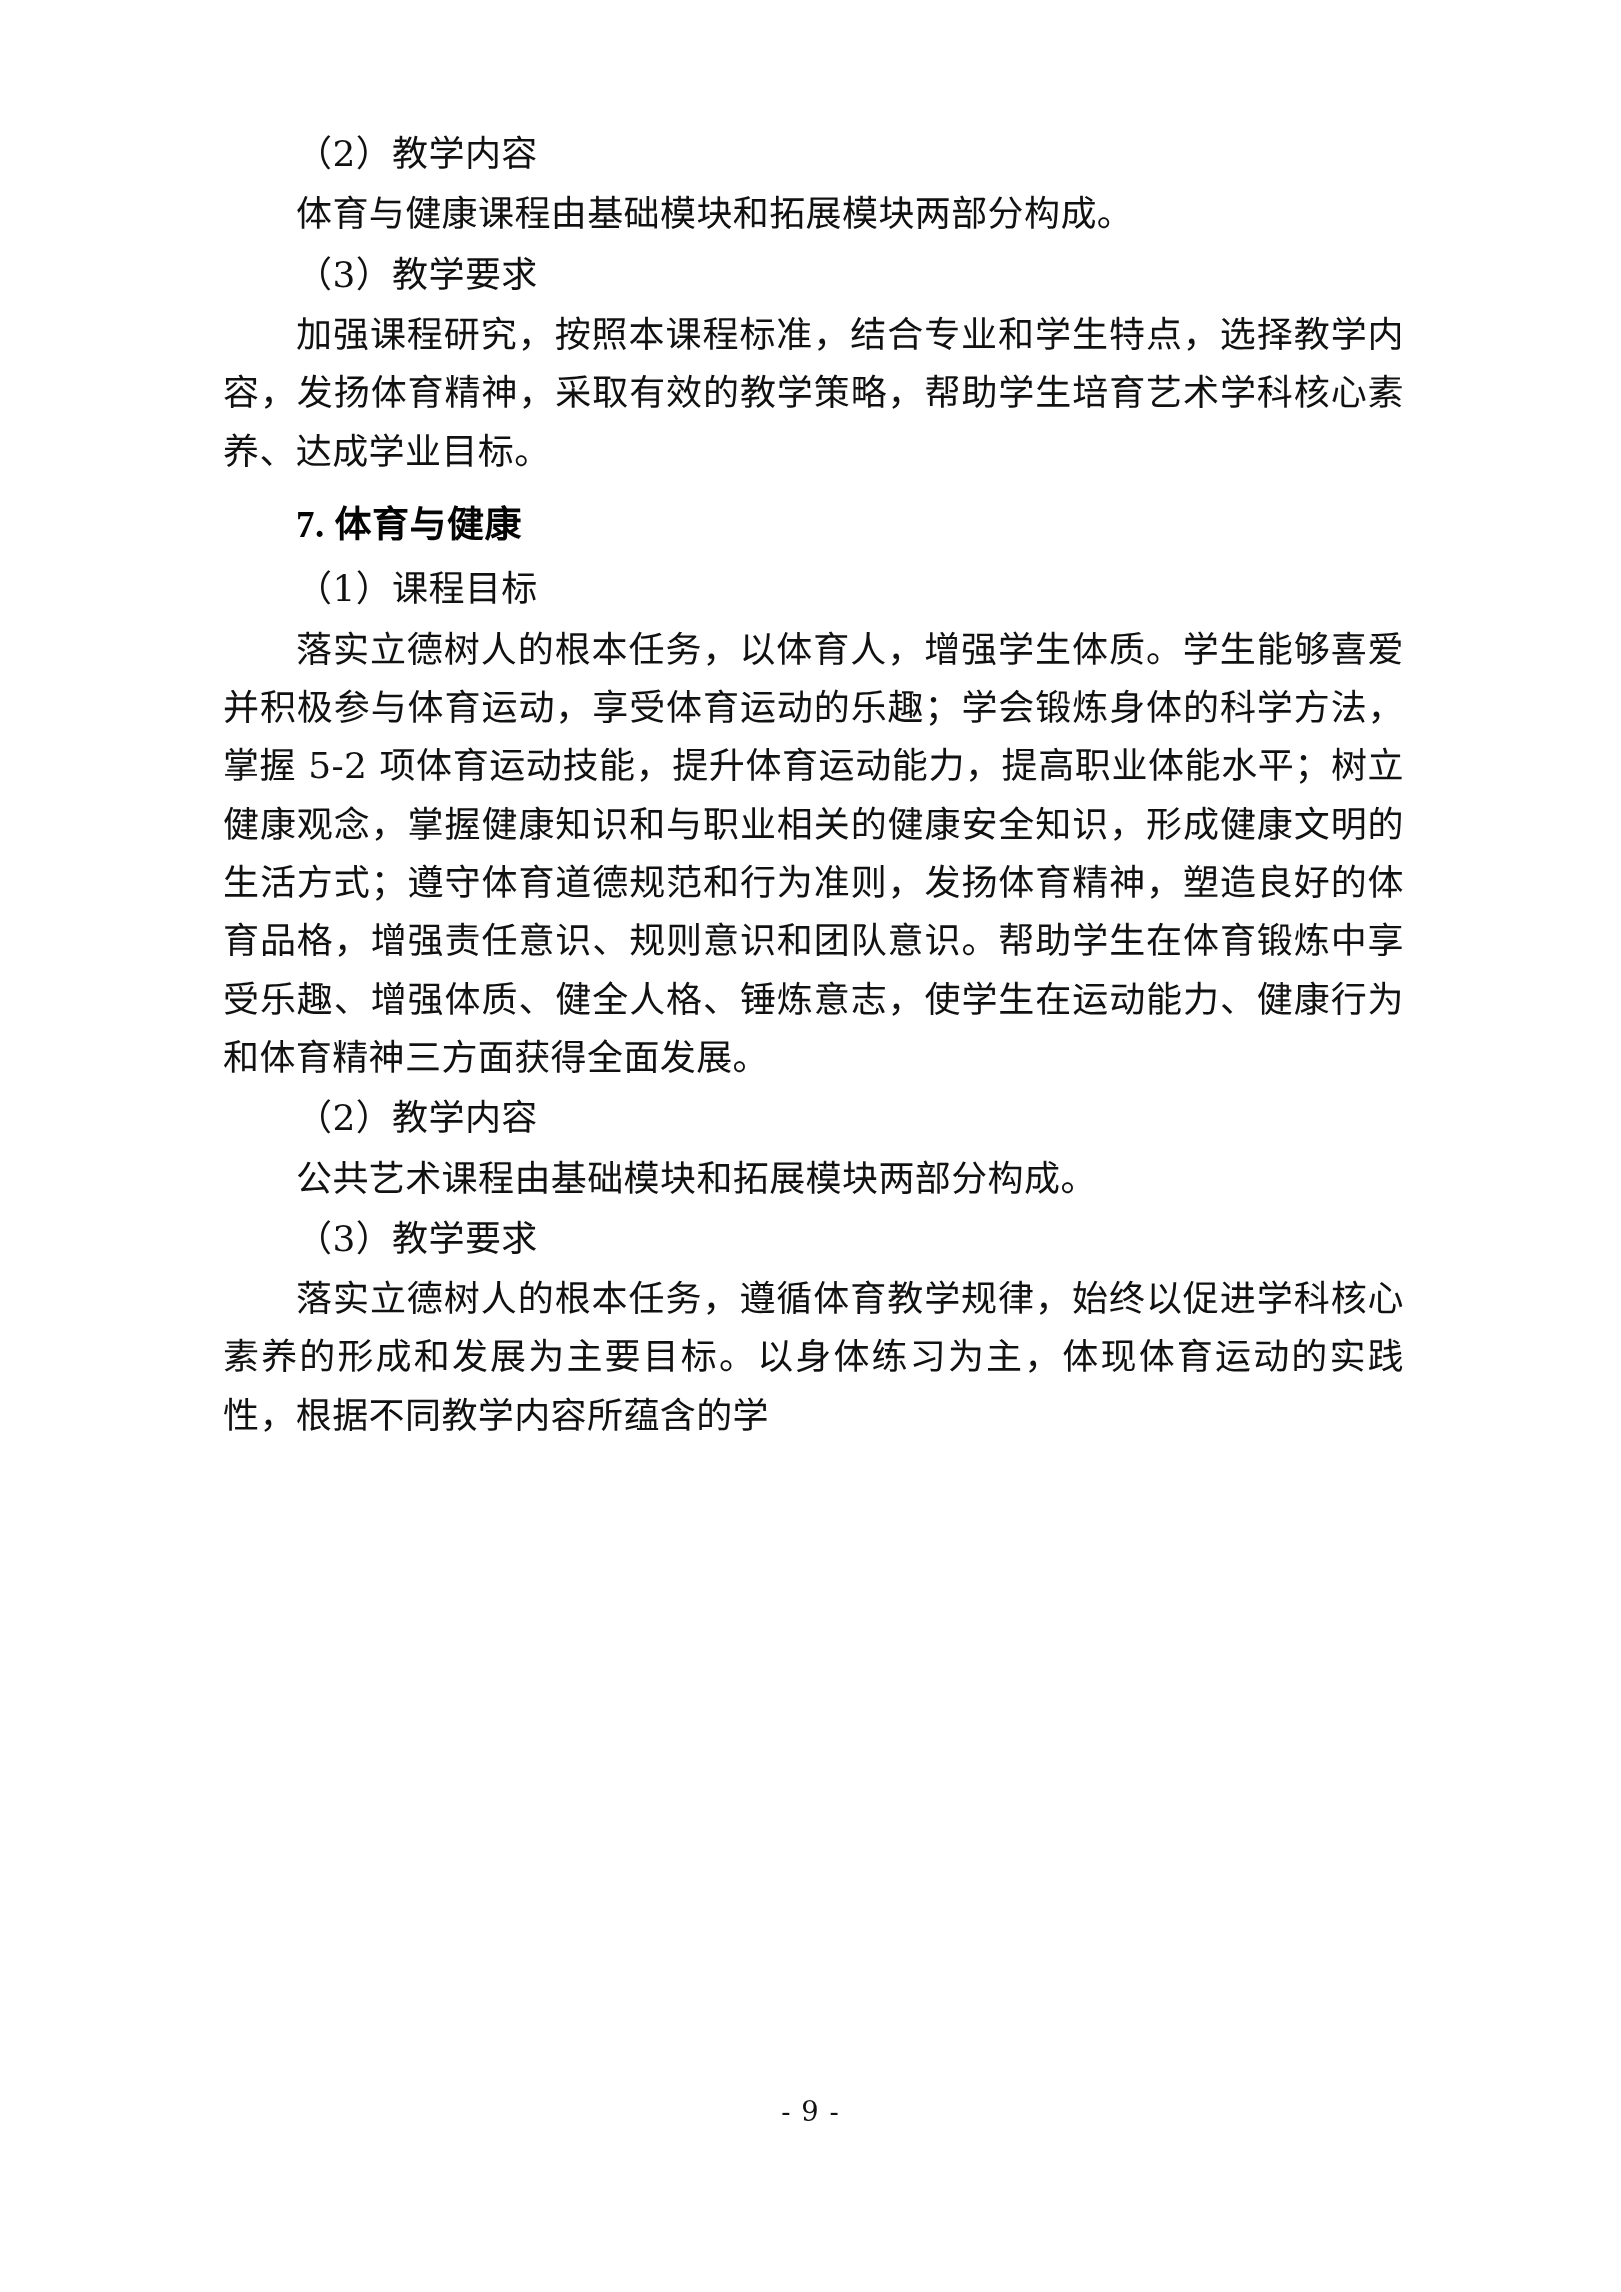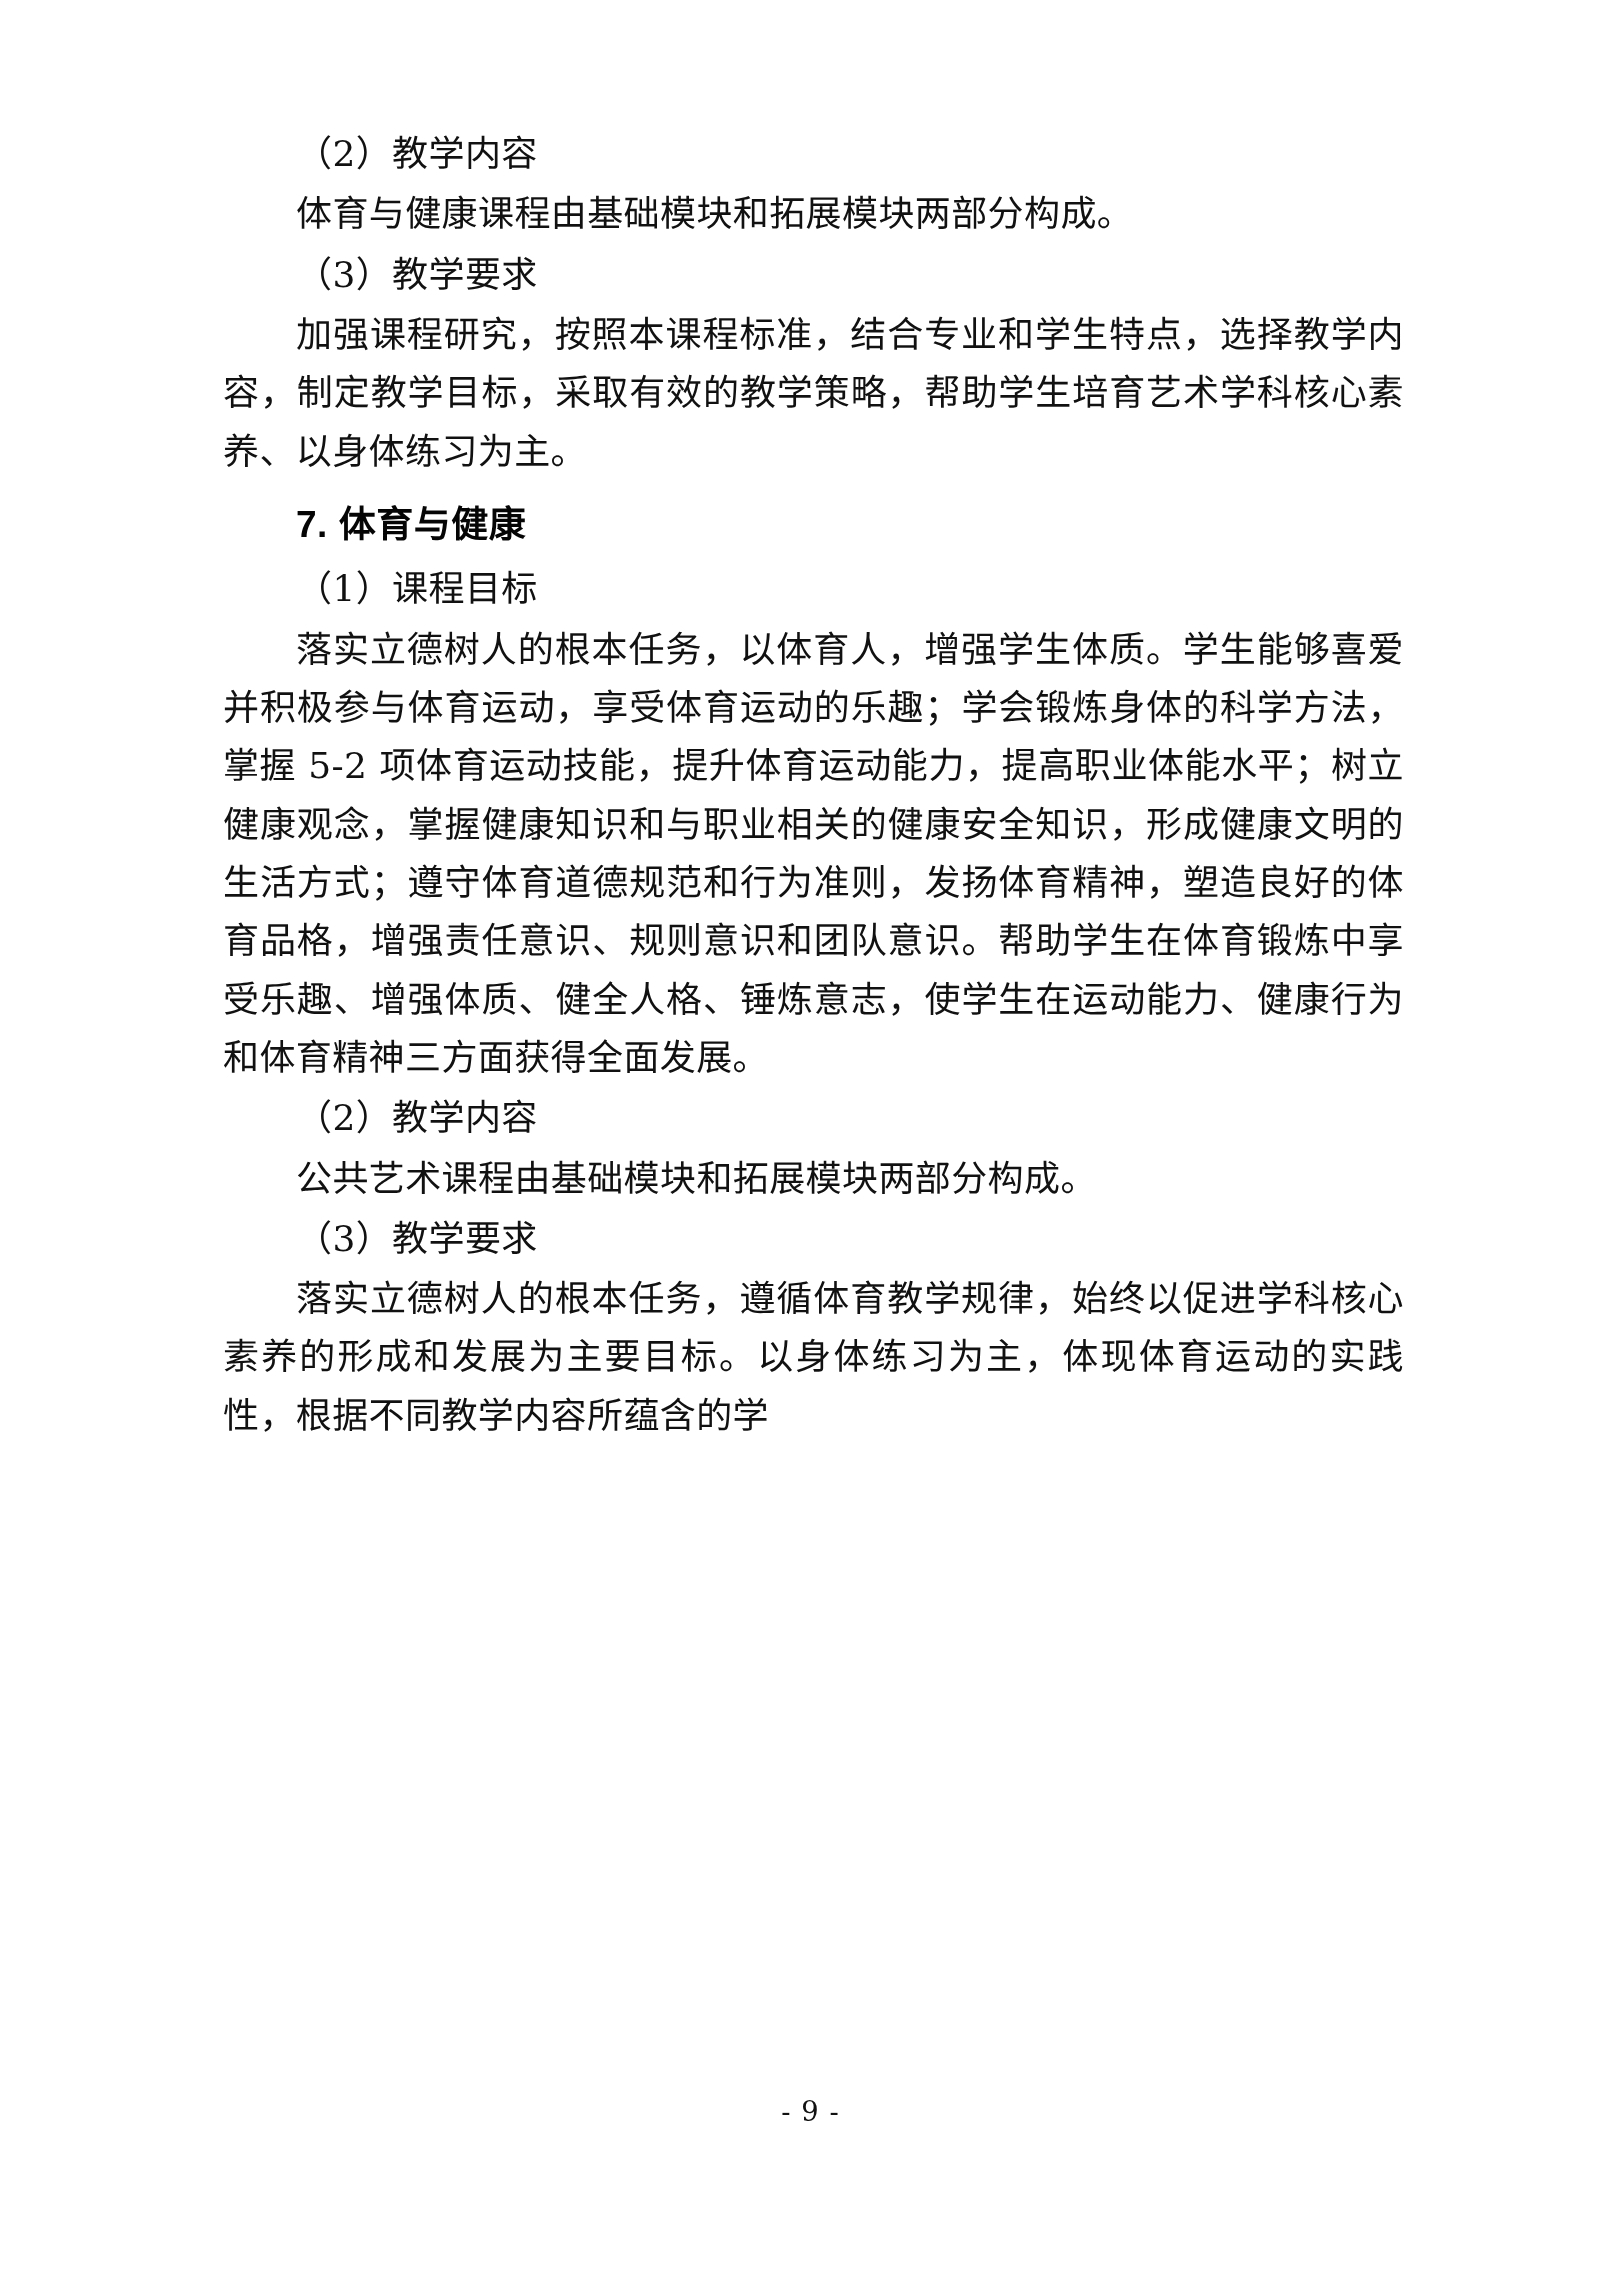--- a/index.html
+++ b/index.html
@@ -30,21 +30,21 @@
     color: #111111;
     text-align: justify;
     text-justify: inter-ideograph;
     margin: 0 0 2px 0;
     letter-spacing: 0.4px;
   }
   .indent {
     text-indent: 73px;
   }
   .heading {
-    font-family: Liberation Sans, sans-serif;
+    font-family: Liberation Serif, serif;
     font-size: 37px;
     font-weight: bold;
     line-height: 1.62;
     color: #050505;
     margin: 13.7px 0 5.9px 0;
     text-indent: 73px;
     letter-spacing: 0.5px;
   }
   .footer {
     position: absolute;
@@ -63,21 +63,21 @@
 
 <div class="page">
   <div class="content">
 
     <p class="para indent">（2）教学内容</p>
 
     <p class="para indent">体育与健康课程由基础模块和拓展模块两部分构成。</p>
 
     <p class="para indent">（3）教学要求</p>
 
-    <p class="para indent">加强课程研究，按照本课程标准，结合专业和学生特点，选择教学内容，制定教学目标，采取有效的教学策略，帮助学生培育艺术学科核心素养、以身体练习为主。</p>
+    <p class="para indent">加强课程研究，按照本课程标准，结合专业和学生特点，选择教学内容，发扬体育精神，采取有效的教学策略，帮助学生培育艺术学科核心素养、达成学业目标。</p>
 
     <h2 class="heading">7. 体育与健康</h2>
 
     <p class="para indent">（1）课程目标</p>
 
     <p class="para indent">落实立德树人的根本任务，以体育人，增强学生体质。学生能够喜爱并积极参与体育运动，享受体育运动的乐趣；学会锻炼身体的科学方法，掌握 5-2 项体育运动技能，提升体育运动能力，提高职业体能水平；树立健康观念，掌握健康知识和与职业相关的健康安全知识，形成健康文明的生活方式；遵守体育道德规范和行为准则，发扬体育精神，塑造良好的体育品格，增强责任意识、规则意识和团队意识。帮助学生在体育锻炼中享受乐趣、增强体质、健全人格、锤炼意志，使学生在运动能力、健康行为和体育精神三方面获得全面发展。</p>
 
     <p class="para indent">（2）教学内容</p>
 
     <p class="para indent">公共艺术课程由基础模块和拓展模块两部分构成。</p>

